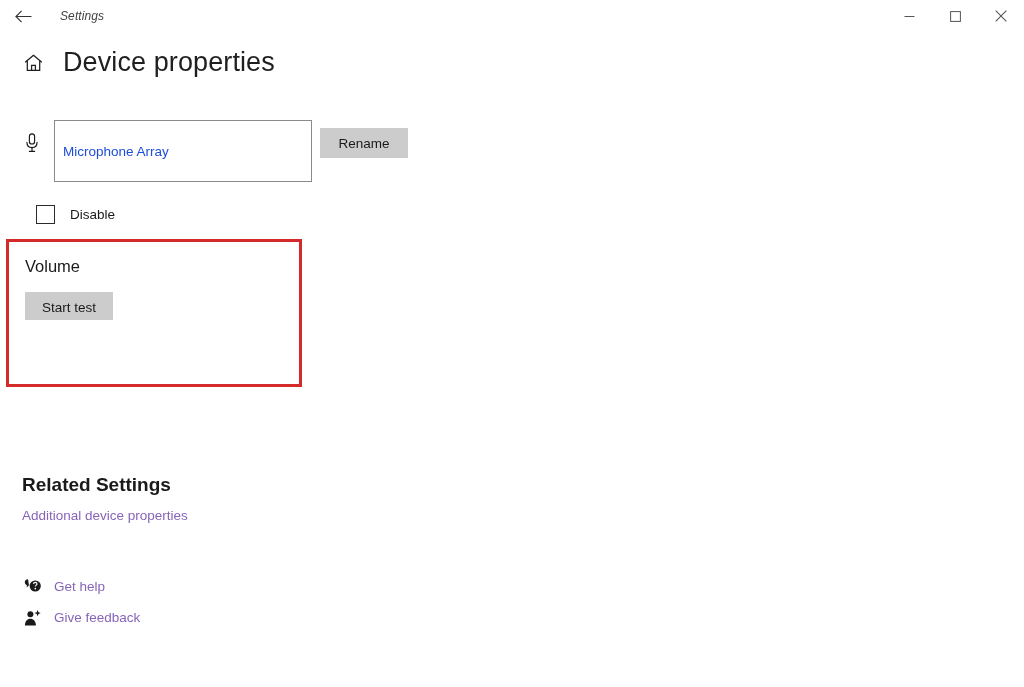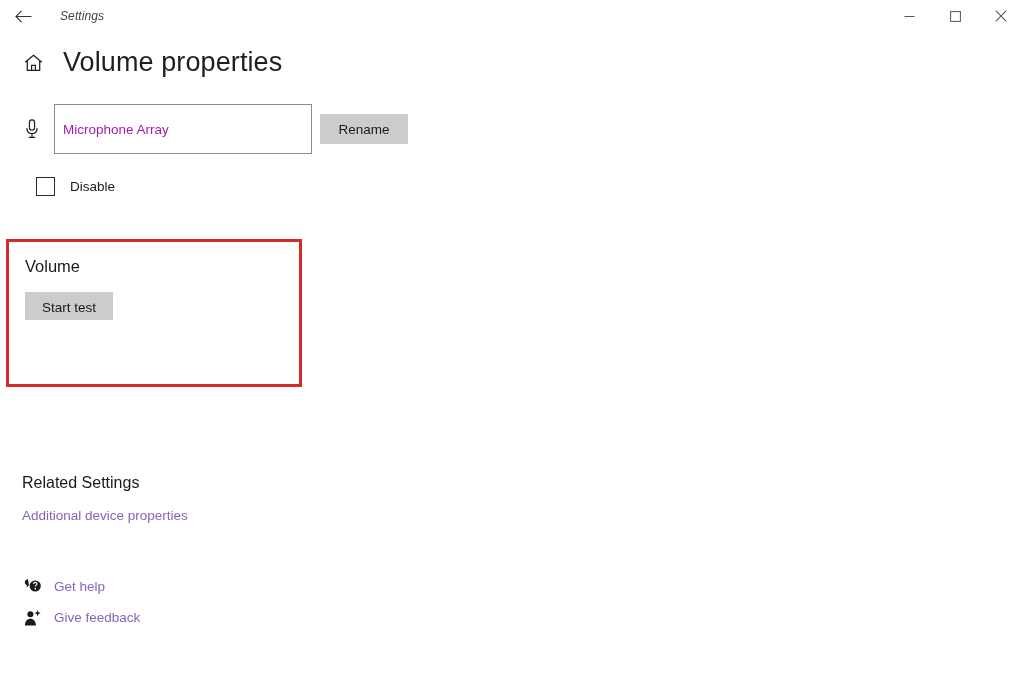--- a/index.html
+++ b/index.html
@@ -96,24 +96,25 @@
     justify-content: center;
     margin-right: 12px;
   }
   .name-input {
     width: 240px;
     height: 24px;
     border: 1px solid #8a8a8a;
     background: #ffffff;
     font-family: "Liberation Sans", sans-serif;
     font-size: 13.5px;
-    color: #a21caf;
-    padding: 12px 8px;
+    color: #1d4ed8;
+    padding: 18px 8px;
     outline: none;
     box-sizing: content-box;
+    margin-top: 16px;
   }
   .btn-gray {
     background: #cccccc;
     border: none;
     font-family: "Liberation Sans", sans-serif;
     font-size: 13.5px;
     color: #1a1a1a;
     cursor: pointer;
     padding: 8px;
   }
@@ -209,22 +210,22 @@
   }
   .start-test-btn {
     width: 88px;
     height: 28px;
     margin-top: 17px;
     display: block;
   }
 
   
   .related-heading {
-    font-size: 16px;
-    font-weight: 400;
+    font-size: 19px;
+    font-weight: 700;
     color: #1a1a1a;
     position: absolute;
     left: 22px;
     top: 475px;
     line-height: 1;
   }
   .link-purple {
     color: #8764b8;
     font-size: 13.5px;
     text-decoration: none;
@@ -292,21 +293,21 @@
   </div>
 </div>
 
 <div class="page-header">
   <div class="home-icon">
     <svg width="19" height="18" viewBox="0 0 19 18">
       <path d="M1.2 8.2 L9.5 1.3 L17.8 8.2 M3.3 7.0 V16.4 H15.7 V7.0" stroke="#1f1f1f" stroke-width="1.25" fill="none" stroke-linejoin="round"></path>
       <path d="M7.6 16.4 V11.3 H11.4 V16.4" stroke="#1f1f1f" stroke-width="1.25" fill="none"></path>
     </svg>
   </div>
-  <div class="page-title">Volume properties</div>
+  <div class="page-title">Device properties</div>
 </div>
 
 <div class="name-row">
   <div class="mic-icon-small">
     <svg width="14" height="20" viewBox="0 0 14 20">
       <rect x="4.4" y="0.8" width="5.2" height="10.2" rx="2.6" stroke="#1a1a1a" stroke-width="1.15" fill="none"></rect>
       <path d="M1.9 9.0 C1.9 13.0 4.3 14.6 7 14.6 C9.7 14.6 12.1 13.0 12.1 9.0" stroke="#1a1a1a" stroke-width="1.15" fill="none"></path>
       <path d="M7 14.6 V18.2 M3.9 18.4 H10.1" stroke="#1a1a1a" stroke-width="1.15" fill="none"></path>
     </svg>
   </div>

